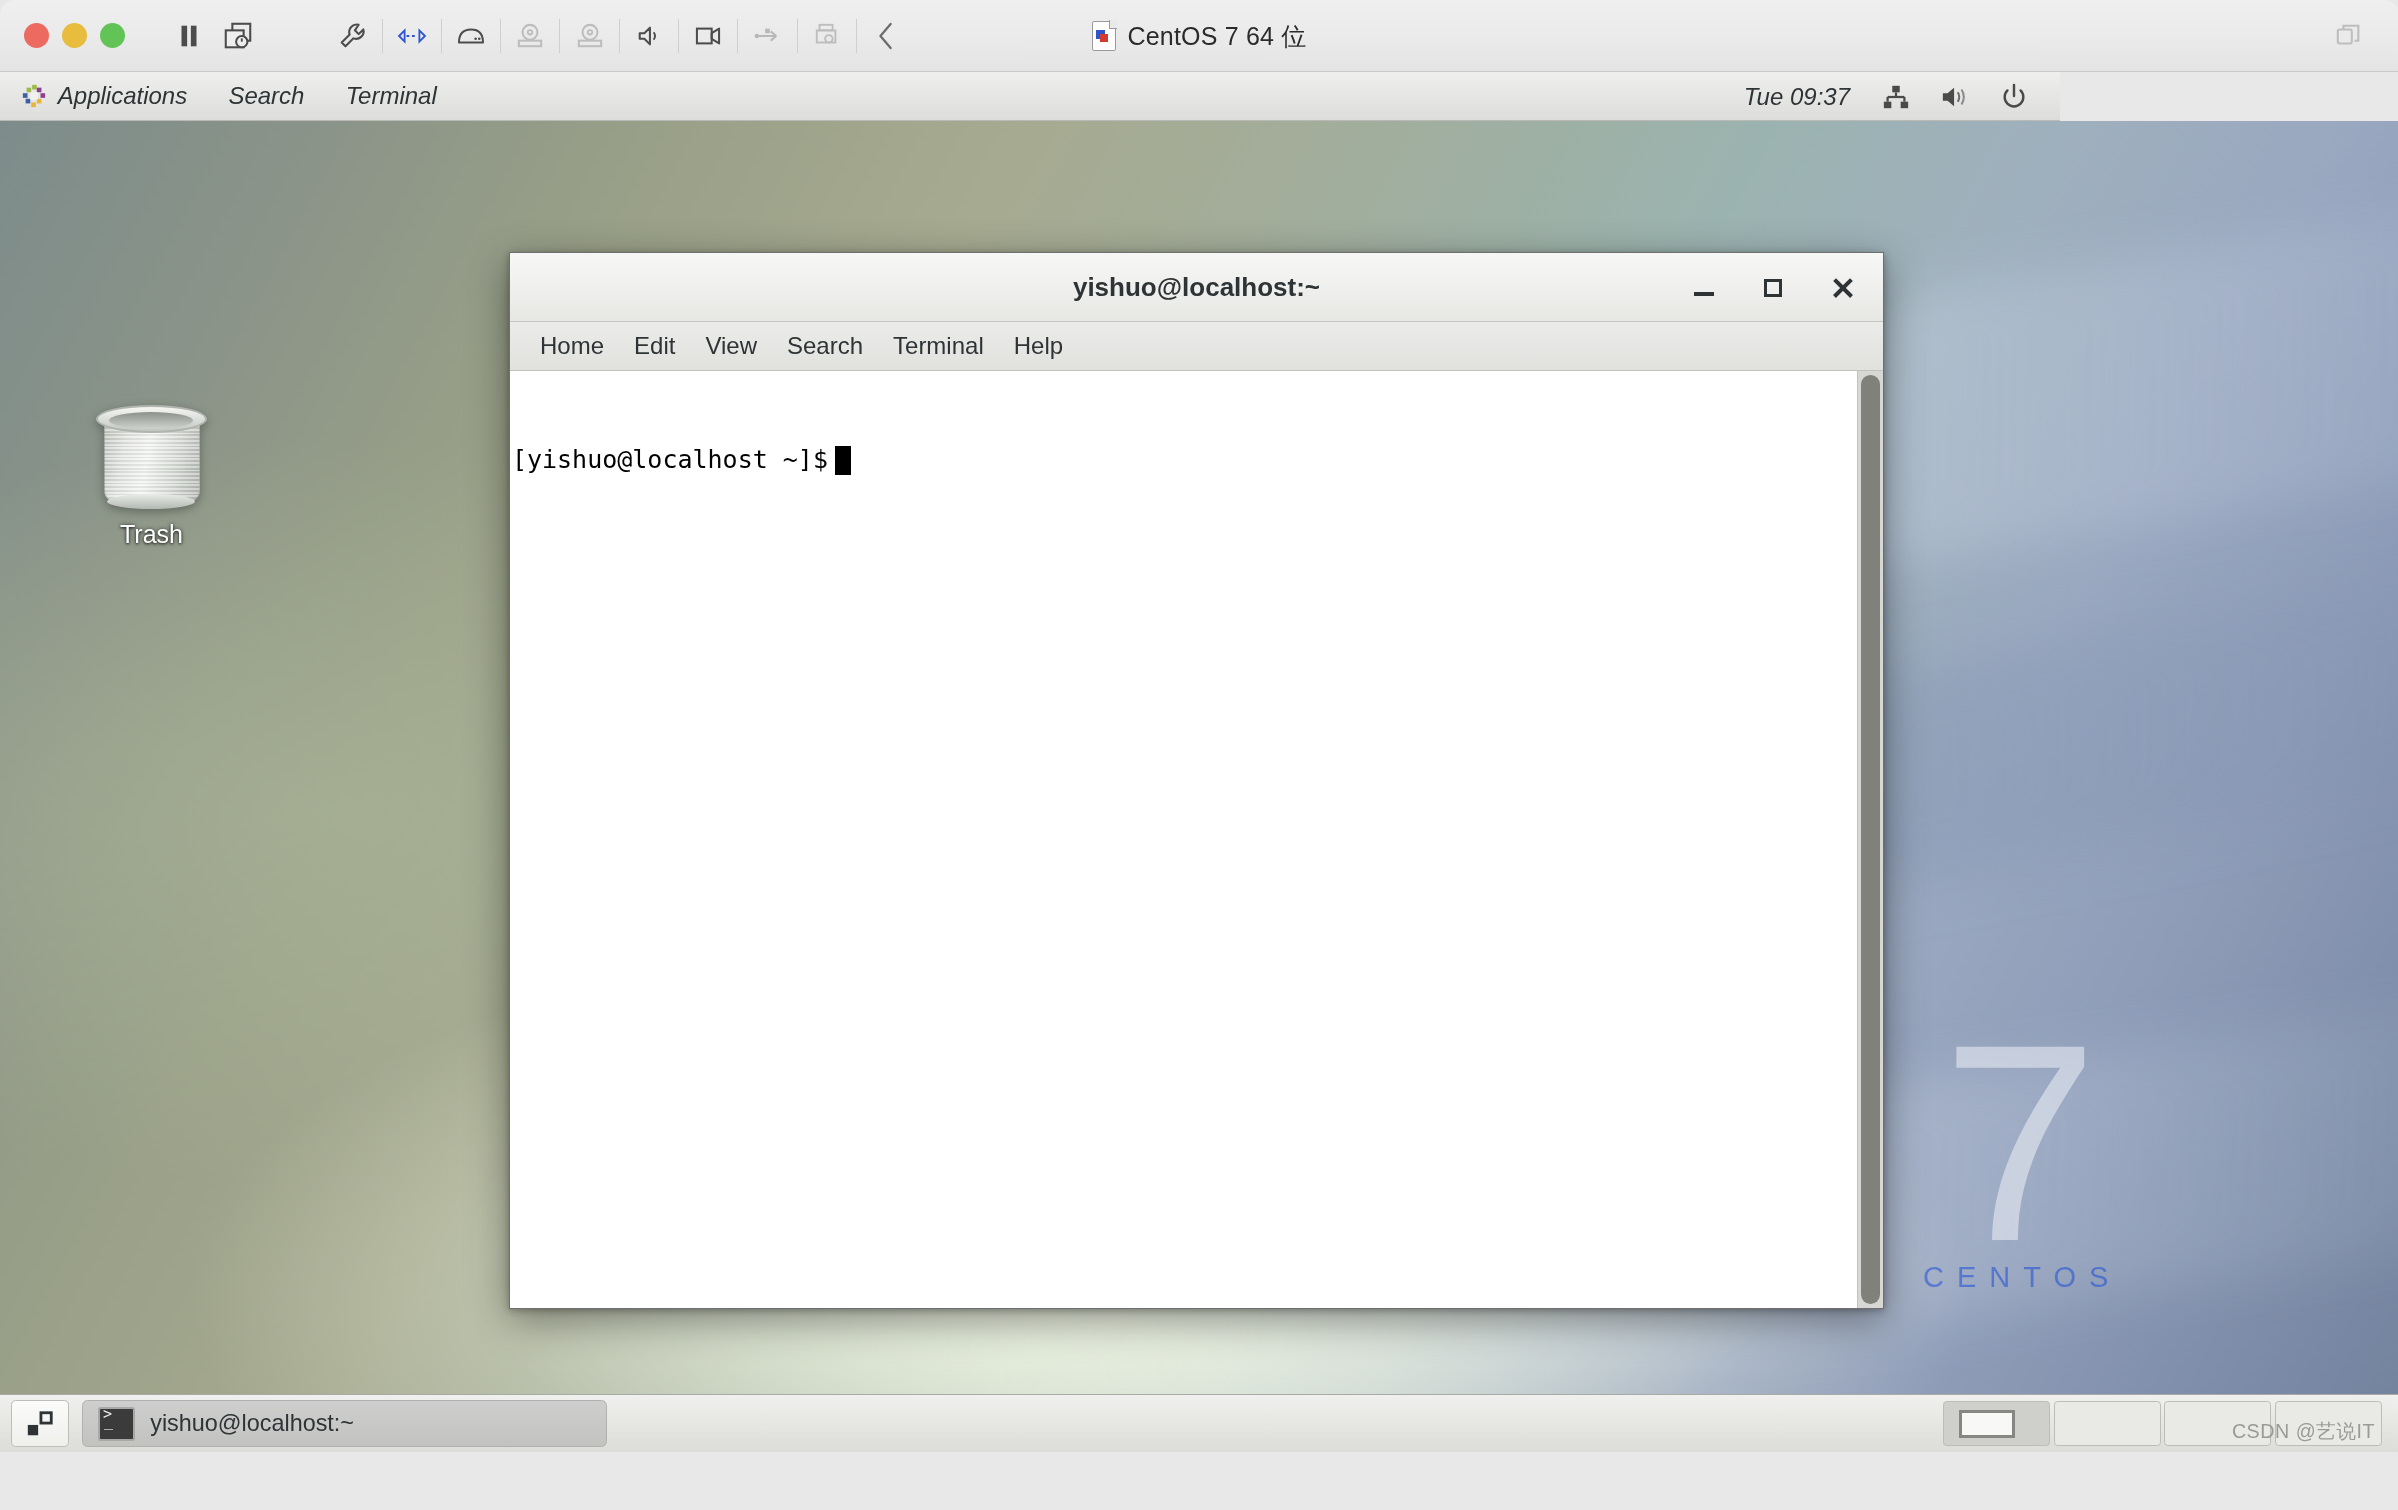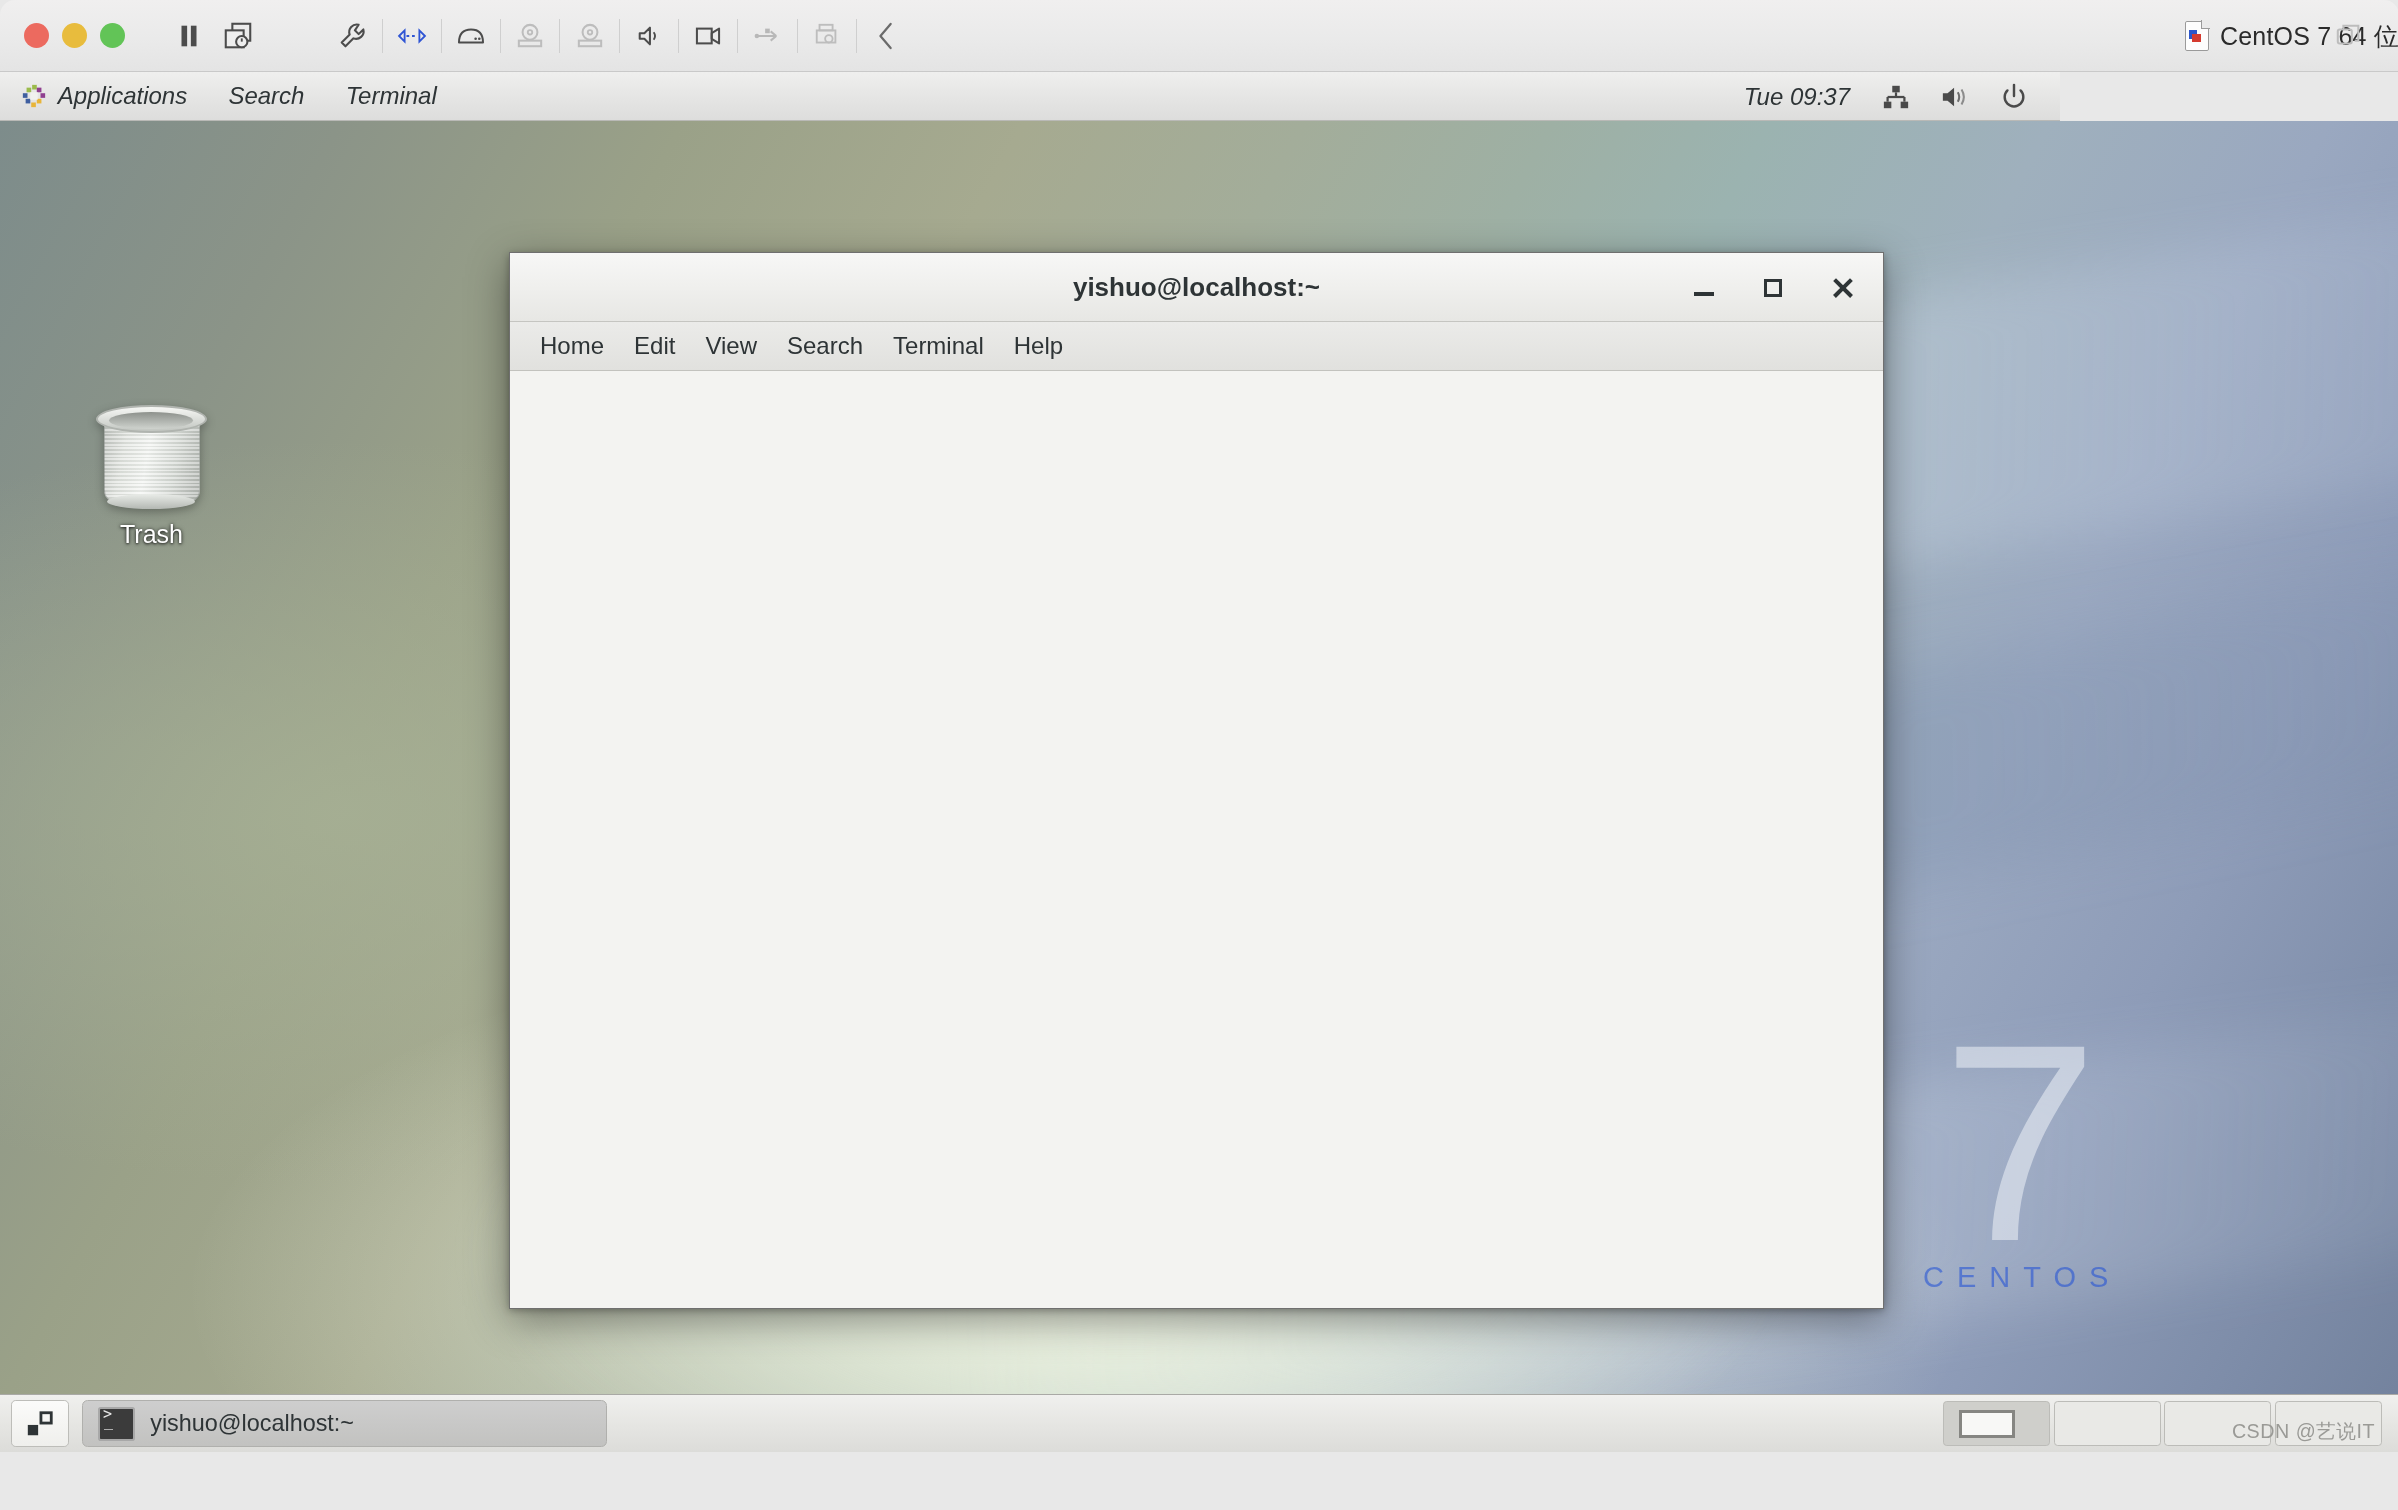--- a/index.html
+++ b/index.html
@@ -25,21 +25,21 @@
   .dot.green{ background:#62c457; }
 
   .tb-group{ display:flex; align-items:center; }
   .tb-btn{
     width:49px; height:47px; display:flex; align-items:center; justify-content:center;
   }
   .tb-sep{ width:0.9px; height:34px; background:#cfcfcf; margin:0 4.7px; }
 
   #vm-title{
     position:absolute; left:0; right:0; top:0; height:72px;
-    display:flex; align-items:center; justify-content:flex-end;
+    display:flex; align-items:center; justify-content:center;
     gap:11px; pointer-events:none;
   }
   #vm-title .vt{
     font-size:25px; color:#2b2b2b; letter-spacing:0.2px;
   }
   .doc-ico{ width:24px; height:30px; position:relative; }
   .doc-ico .pg{
     position:absolute; inset:0; background:#fdfdfd; border:1.5px solid #9a9a9a;
     border-radius:1.9px;
   }
@@ -535,20 +535,31 @@
 
     <div id="term-menubar">
       <div class="menu-item">Home</div>
       <div class="menu-item">Edit</div>
       <div class="menu-item">View</div>
       <div class="menu-item">Search</div>
       <div class="menu-item">Terminal</div>
       <div class="menu-item">Help</div>
     </div>
 
+    <div id="term-body">
+      <div id="term-text">
+        <div id="term-line">
+          <span>[yishuo@localhost ~]$</span>
+          <span id="cursor"></span>
+        </div>
+      </div>
+      <div id="term-scroll">
+        <div id="term-thumb"></div>
+      </div>
+    </div>
   </div>
 
   <div id="taskbar">
     <div id="show-desktop">
       <svg width="30" height="30" viewBox="0 0 32 32">
         <rect x="3" y="17" width="11" height="11" fill="#2e3436"></rect>
         <rect x="17" y="4" width="11" height="11" fill="none" stroke="#2e3436" stroke-width="3"></rect>
       </svg>
     </div>
     <div id="task-list">

